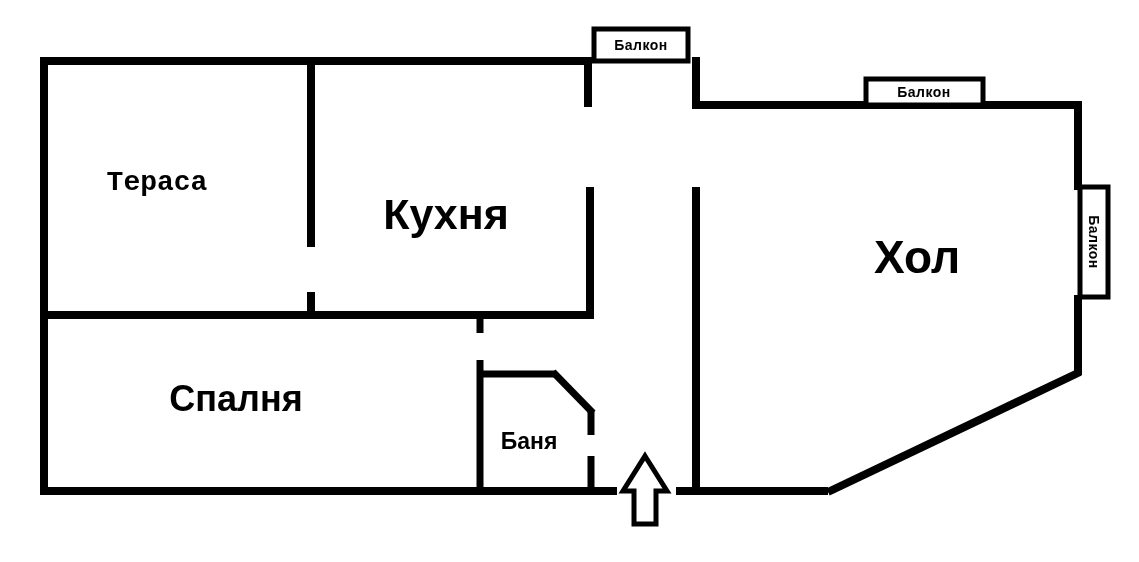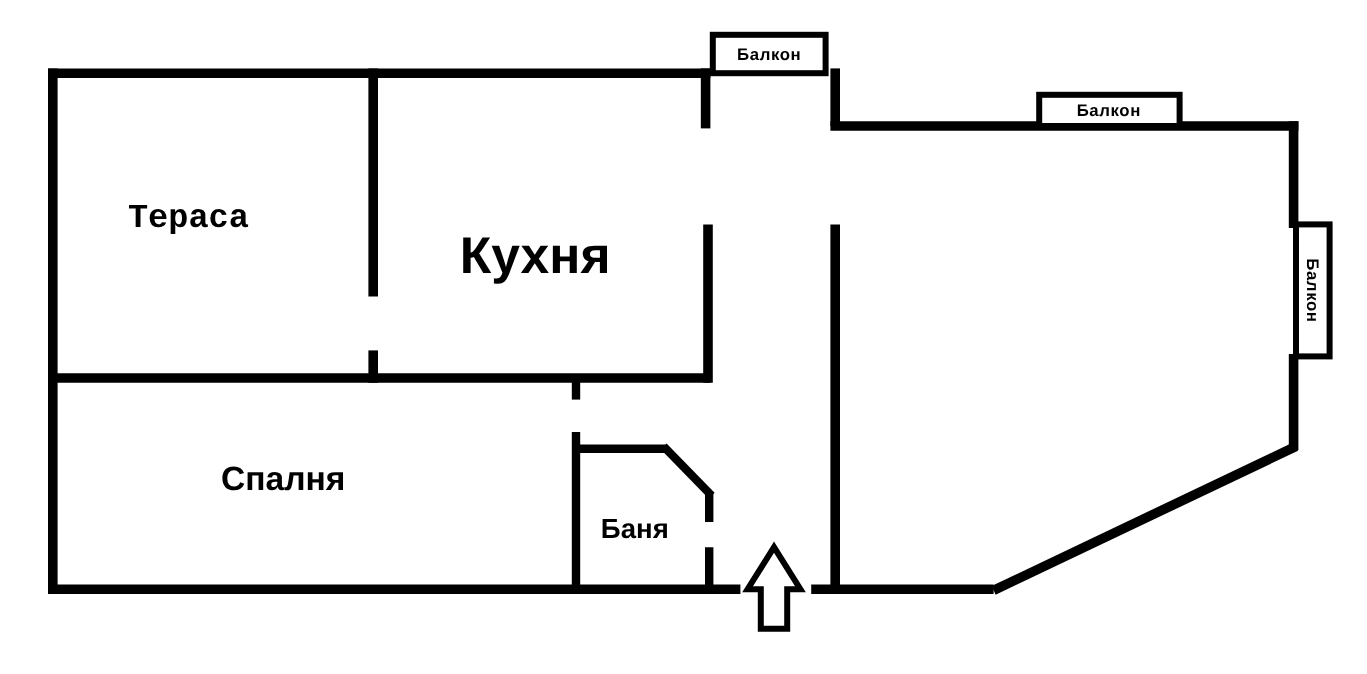--- a/index.html
+++ b/index.html
@@ -25,21 +25,21 @@
     transform: translate(-50%, -50%);
     font-weight: bold;
     color: var(--wall, #000);
     white-space: nowrap;
     line-height: 1;
     user-select: none;
   }
   .lbl-terrace  { left: 157px;  top: 183px; font-size: 28px; font-family: Liberation Mono, monospace; }
   .lbl-kitchen  { left: 446px;  top: 184px; font-size: 43px; margin-top: 30px; }
   .lbl-hall     { left: 917px;  top: 257px; font-size: 46px; }
-  .lbl-bedroom  { left: 236px;  top: 399px; font-size: 28px; }
+  .lbl-bedroom  { left: 236px;  top: 399px; font-size: 36px; }
   .lbl-bathroom { left: 529px;  top: 441px; font-size: 23px; }
   .lbl-balcony  { font-size: 14px; letter-spacing: 0.5px; }
   .lbl-balcony-top         { left: 641px;  top: 45px; }
   .lbl-balcony-upper-right { left: 924px;  top: 92px; }
   .lbl-balcony-right {
     left: 1094px; top: 242px;
     transform: translate(-50%, -50%) rotate(90deg);
   }
   .lbl-watermark {
     left: 226px; top: 461px;
@@ -83,20 +83,21 @@
     <g stroke="var(--wall, #000)" stroke-width="5" fill="#ffffff">
       <rect x="594" y="29" width="94" height="32"></rect>
       <rect x="866" y="79" width="117" height="26"></rect>
       <rect x="1080" y="187" width="28" height="110"></rect>
     </g>
     <polygon points="645,456 667,491 656,491 656,524 634,524 634,491 623,491" stroke="var(--wall, #000)" stroke-width="5" fill="#ffffff" stroke-linejoin="miter"></polygon>
   </svg>
 
   <div class="lbl lbl-terrace">Тераса</div>
   <div class="lbl lbl-kitchen">Кухня</div>
+  <div class="lbl lbl-hall">Хол</div>
   <div class="lbl lbl-bedroom">Спалня</div>
   <div class="lbl lbl-bathroom">Баня</div>
 
   <div class="lbl lbl-balcony lbl-balcony-top">Балкон</div>
   <div class="lbl lbl-balcony lbl-balcony-upper-right">Балкон</div>
   <div class="lbl lbl-balcony lbl-balcony-right">Балкон</div>
 
 </div>
 
 </body></html>

